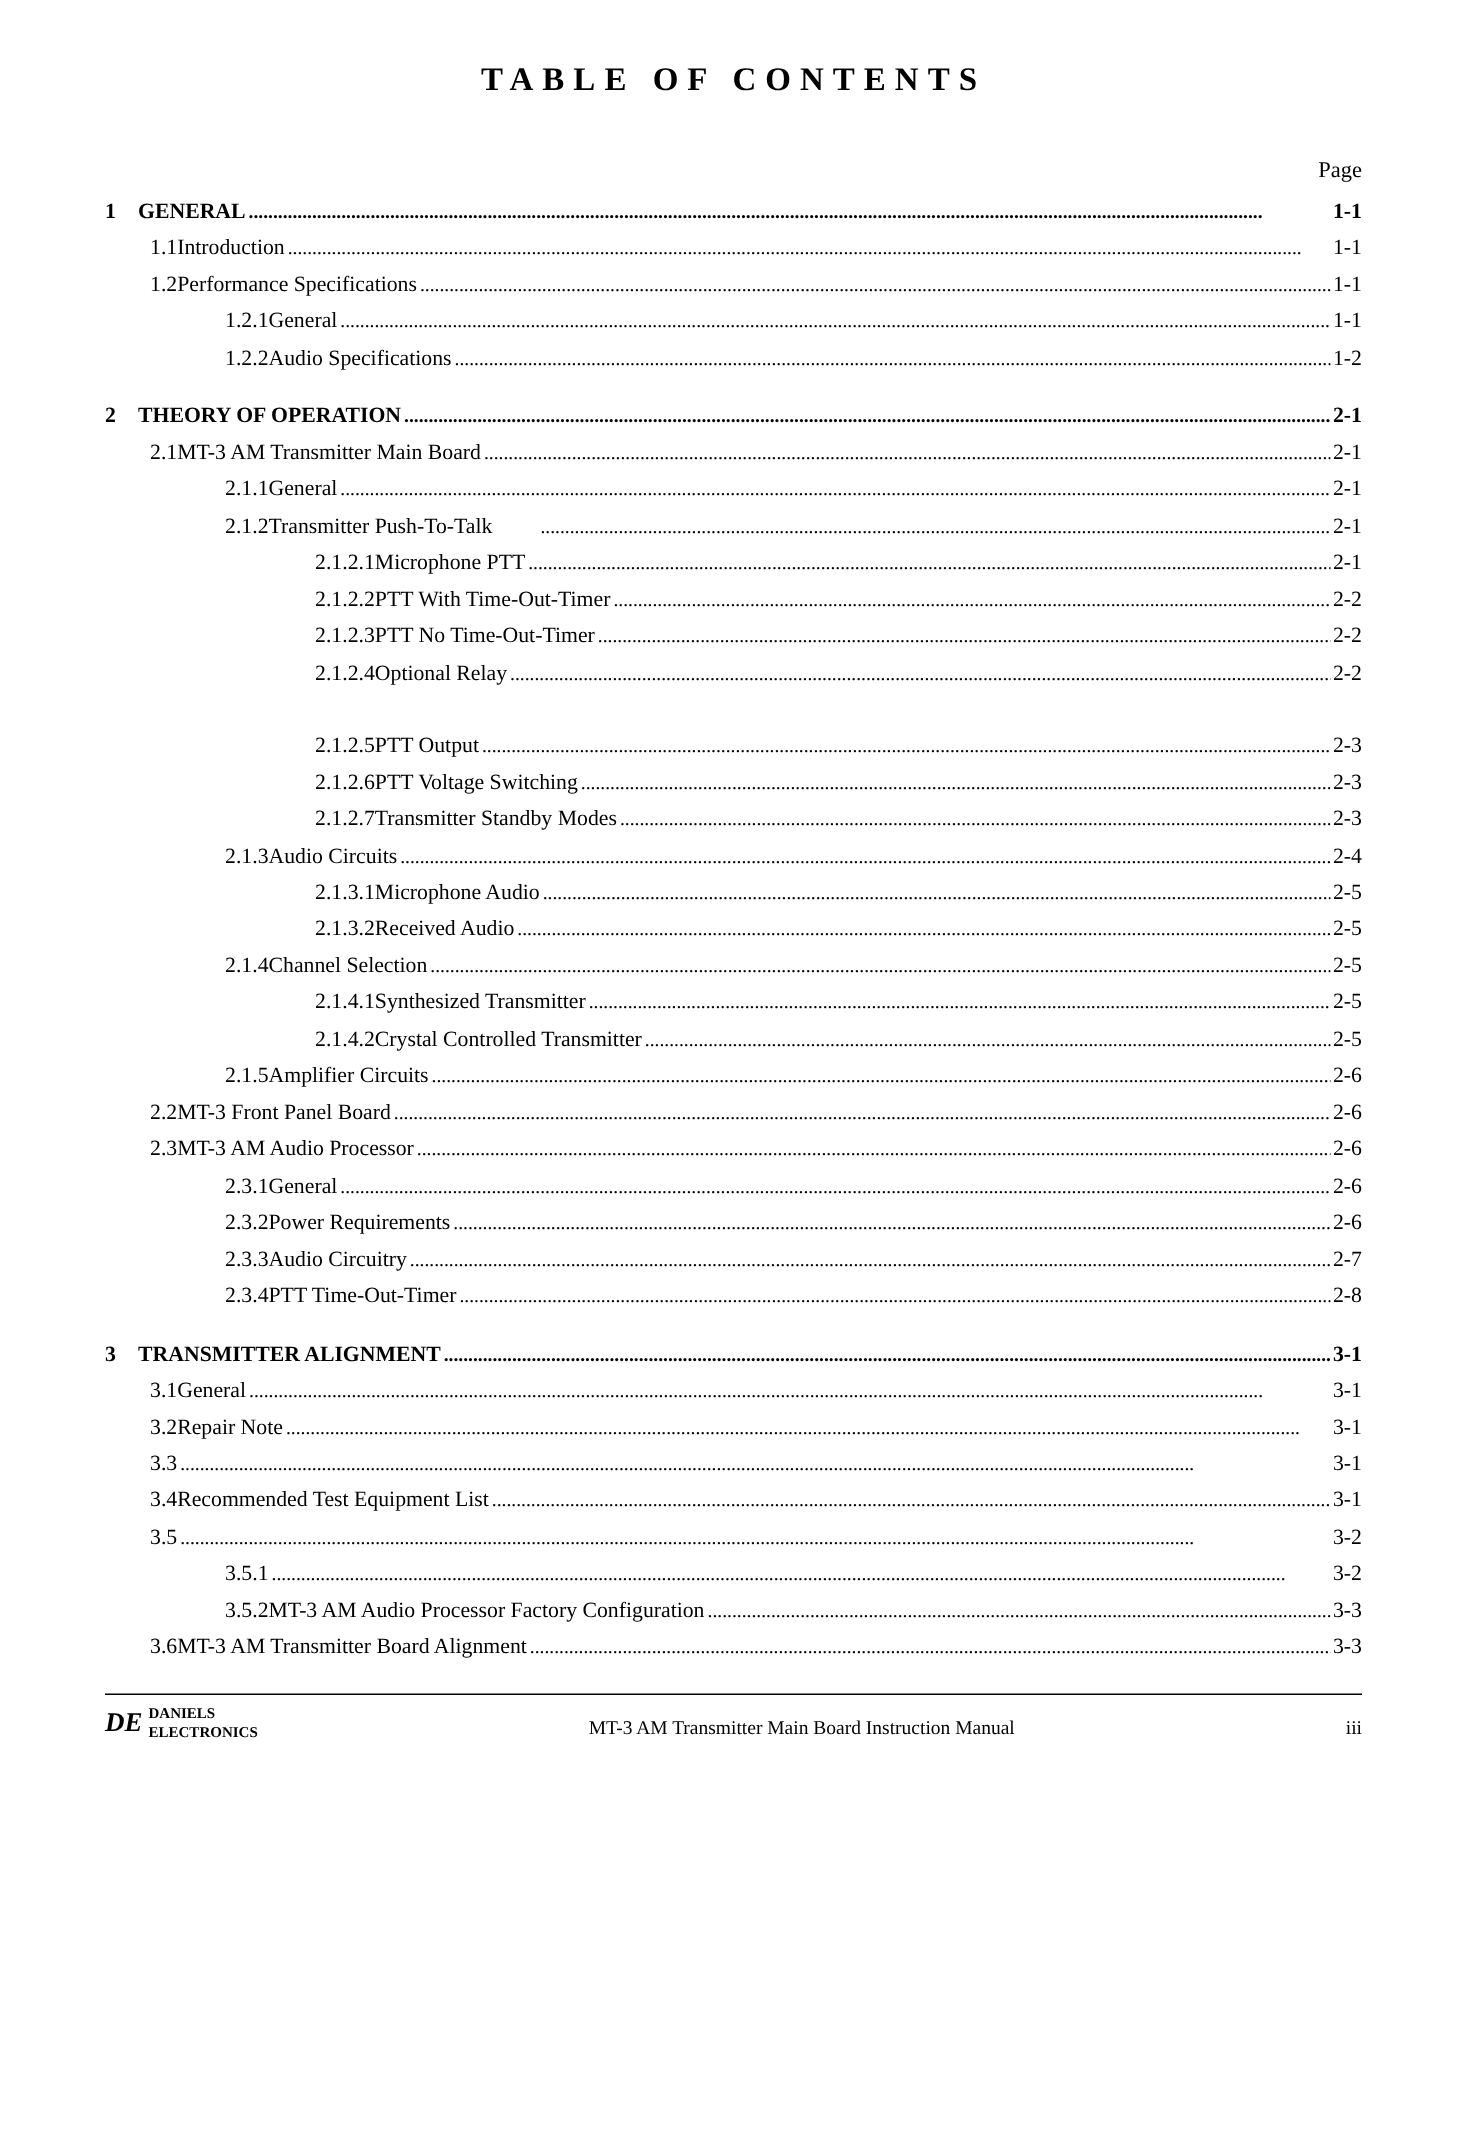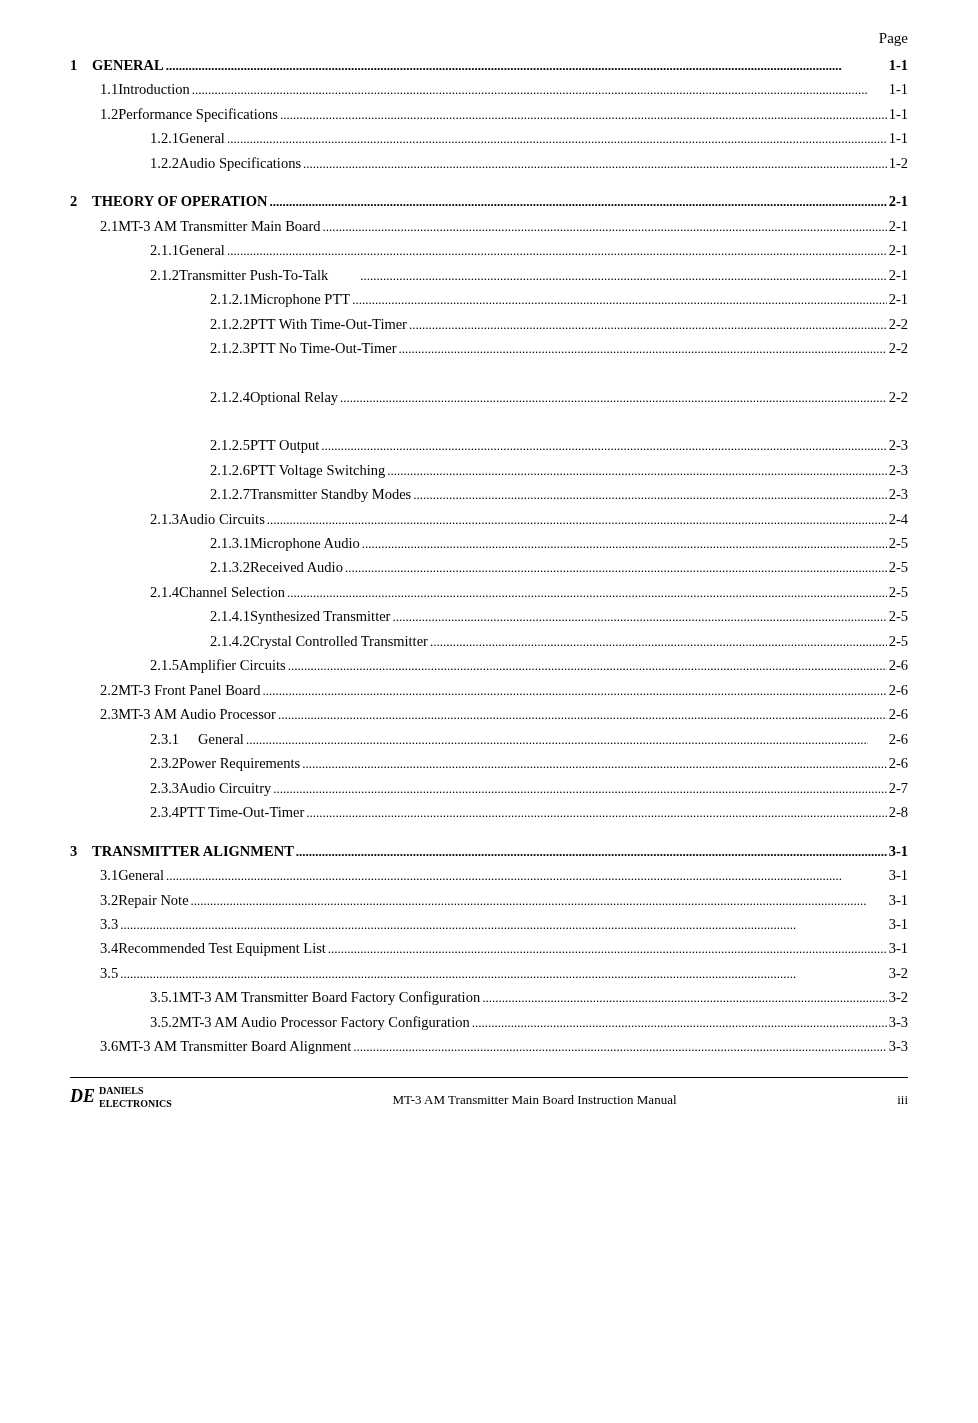--- a/index.html
+++ b/index.html
@@ -85,20 +85,21 @@
     .footer-page-num {
       font-size: 13px;
       padding-bottom: 2px;
     }
   </style>
 </head>
 <body>
 
 <div class="page-wrapper">
 
+  <div class="page-title">TABLE  OF  CONTENTS</div>
 
   <div class="page-label">Page</div>
 
   <div id="toc-container">
 
   <div class="toc-row" style="padding-left: 0px; font-weight: bold;">
         <span class="num" style="min-width: 22px;">1</span>
         <span style="display: flex; flex: 1 1 0%; align-items: baseline; overflow: hidden;">
           <span style="white-space: nowrap; flex-shrink: 0;">GENERAL</span>
           <span class="dots">................................................................................................................................................................................................................</span>
@@ -187,21 +188,21 @@
         <span class="pg">2-2</span>
       </div>
       <div class="toc-row" style="padding-left: 140px;">
         <span class="num">2.1.2.3</span>
         <span style="display: flex; flex: 1 1 0%; align-items: baseline; overflow: hidden;">
           <span style="white-space: nowrap; flex-shrink: 0;">PTT No Time-Out-Timer</span>
           <span class="dots">................................................................................................................................................................................................................</span>
         </span>
         <span class="pg">2-2</span>
       </div>
-      <div class="toc-row" style="padding-left: 140px; margin-top: 24px;">
+      <div class="toc-row" style="padding-left: 140px;">
         <span class="num">2.1.2.4</span>
         <span style="display: flex; flex: 1 1 0%; align-items: baseline; overflow: hidden;">
           <span style="white-space: nowrap; flex-shrink: 0;">Optional Relay</span>
           <span class="dots">................................................................................................................................................................................................................</span>
         </span>
         <span class="pg">2-2</span>
       </div>
       <div class="toc-row" style="padding-left: 140px;">
         <span class="num">2.1.2.5</span>
         <span style="display: flex; flex: 1 1 0%; align-items: baseline; overflow: hidden; margin-top: 24px;">
@@ -291,21 +292,21 @@
         <span class="pg">2-6</span>
       </div>
       <div class="toc-row" style="padding-left: 30px;">
         <span class="num" style="min-width: 10px;">2.3</span>
         <span style="display: flex; flex: 1 1 0%; align-items: baseline; overflow: hidden;">
           <span style="white-space: nowrap; flex-shrink: 0;">MT-3 AM Audio Processor</span>
           <span class="dots">................................................................................................................................................................................................................</span>
         </span>
         <span class="pg">2-6</span>
       </div>
-      <div class="toc-row" style="padding-left: 80px; gap: 19px;">
+      <div class="toc-row" style="padding-left: 80px;">
         <span class="num">2.3.1</span>
         <span style="display: flex; flex: 1 1 0%; align-items: baseline; overflow: hidden;">
           <span style="white-space: nowrap; flex-shrink: 0;">General</span>
           <span class="dots">................................................................................................................................................................................................................</span>
         </span>
         <span class="pg">2-6</span>
       </div>
       <div class="toc-row" style="padding-left: 80px;">
         <span class="num">2.3.2</span>
         <span style="display: flex; flex: 1 1 0%; align-items: baseline; overflow: hidden;">
@@ -373,21 +374,20 @@
       <div class="toc-row" style="padding-left: 30px;">
         <span class="num" style="min-width: 10px;">3.5</span>
         <span style="display: flex; flex: 1 1 0%; align-items: baseline; overflow: hidden;">
           <span class="dots">................................................................................................................................................................................................................</span>
         </span>
         <span class="pg">3-2</span>
       </div>
       <div class="toc-row" style="padding-left: 80px;">
         <span class="num">3.5.1</span>
         <span style="display: flex; flex: 1 1 0%; align-items: baseline; overflow: hidden;">
-          <span style="white-space: nowrap; flex-shrink: 0;">MT-3 AM Transmitter Board Factory Configuration</span>
           <span class="dots">................................................................................................................................................................................................................</span>
         </span>
         <span class="pg">3-2</span>
       </div>
       <div class="toc-row" style="padding-left: 80px;">
         <span class="num">3.5.2</span>
         <span style="display: flex; flex: 1 1 0%; align-items: baseline; overflow: hidden;">
           <span style="white-space: nowrap; flex-shrink: 0;">MT-3 AM Audio Processor Factory Configuration</span>
           <span class="dots">................................................................................................................................................................................................................</span>
         </span>

